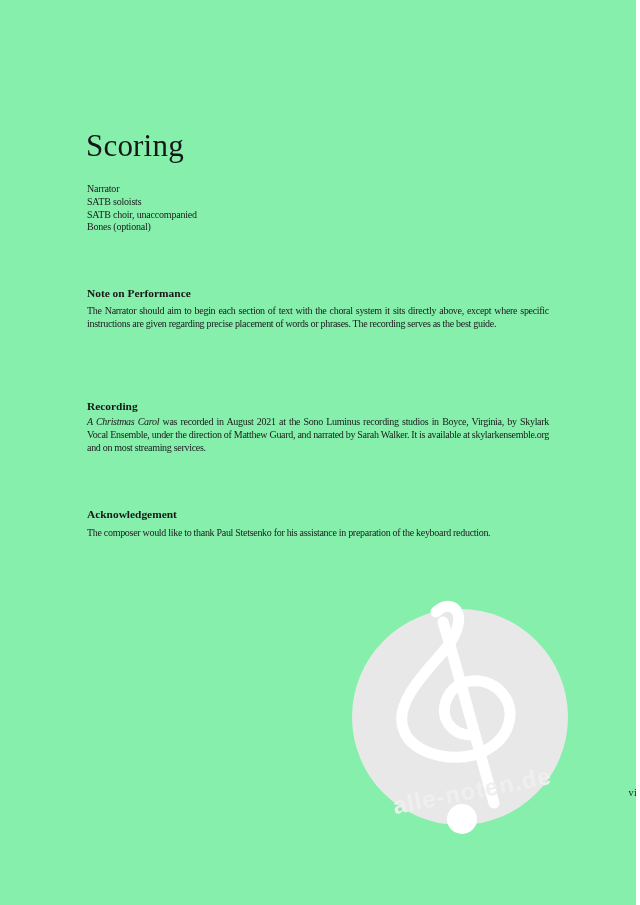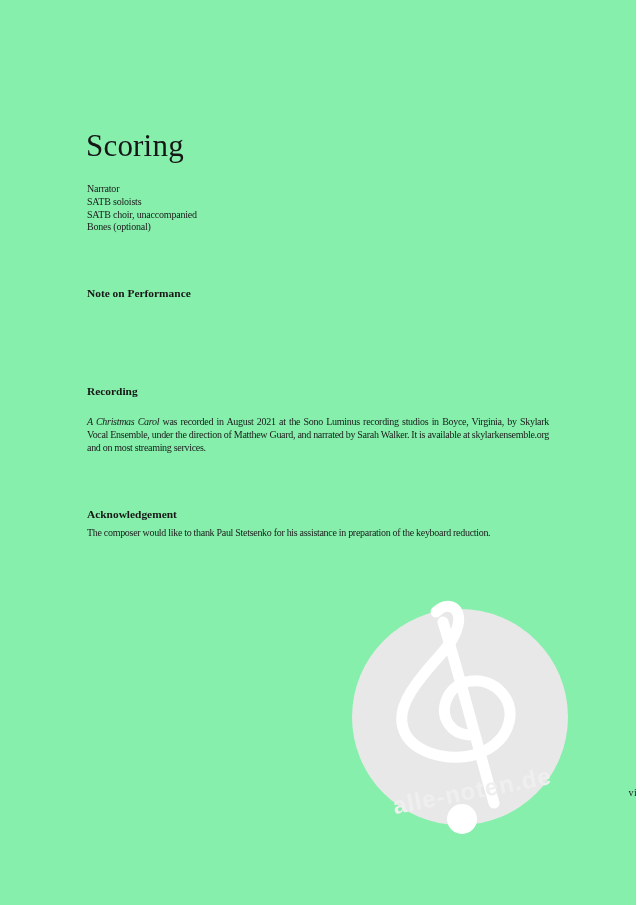--- a/index.html
+++ b/index.html
@@ -99,22 +99,23 @@
   <h1 class="title">Scoring</h1>
 
   <div class="scoring-list">
     <div>Narrator</div>
     <div>SATB soloists</div>
     <div>SATB choir, unaccompanied</div>
     <div>Bones (optional)</div>
   </div>
 
   <h2 class="sec-heading" style="top:286px">Note on Performance</h2>
+  <p class="para" style="top:305px">The Narrator should aim to begin each section of text with the choral system it sits directly above, except where specific instructions are given regarding precise placement of words or phrases. The recording serves as the best guide.</p>
 
-  <h2 class="sec-heading" style="top:384px">Recording</h2>
+  <h2 class="sec-heading" style="top:399px">Recording</h2>
   <p class="para" style="top:416px"><span class="work-title">A Christmas Carol</span><span> was recorded in August 2021 at the Sono Luminus recording studios in Boyce, Virginia, by Skylark Vocal Ensemble, under the direction of Matthew Guard, and narrated by Sarah Walker. It is available at skylarkensemble.org and on most streaming services.</span></p>
 
   <h2 class="sec-heading" style="top:507px">Acknowledgement</h2>
   <p class="para oneline" style="top:527px">The composer would like to thank Paul Stetsenko for his assistance in preparation of the keyboard reduction.</p>
 
   <div class="page-number">vi</div>
 
 </div>
 
 </body></html>

